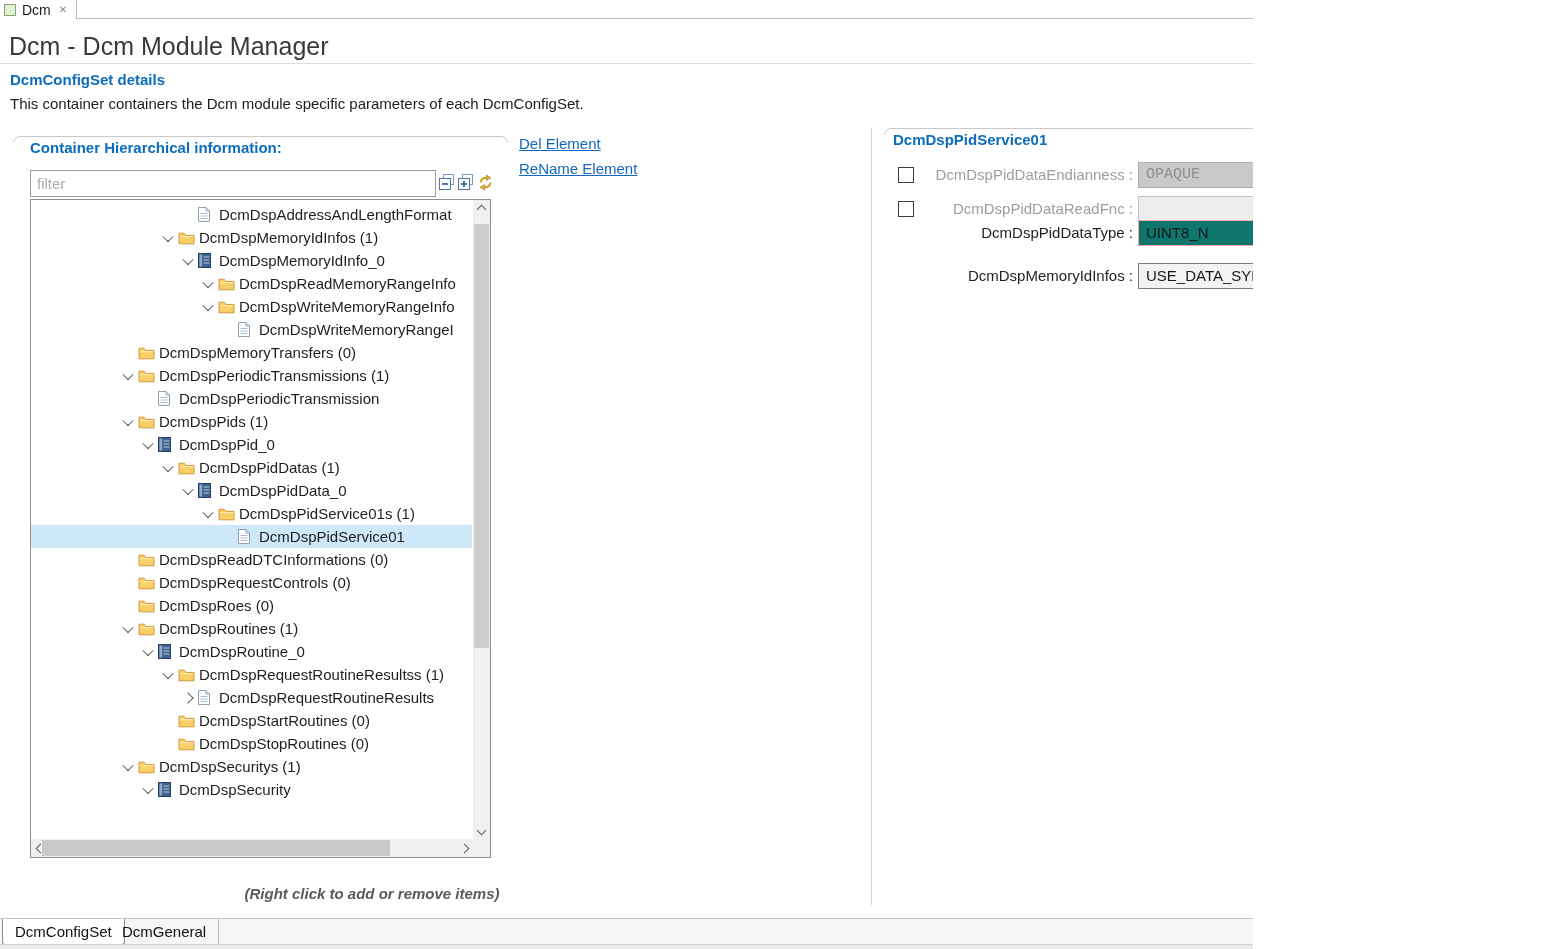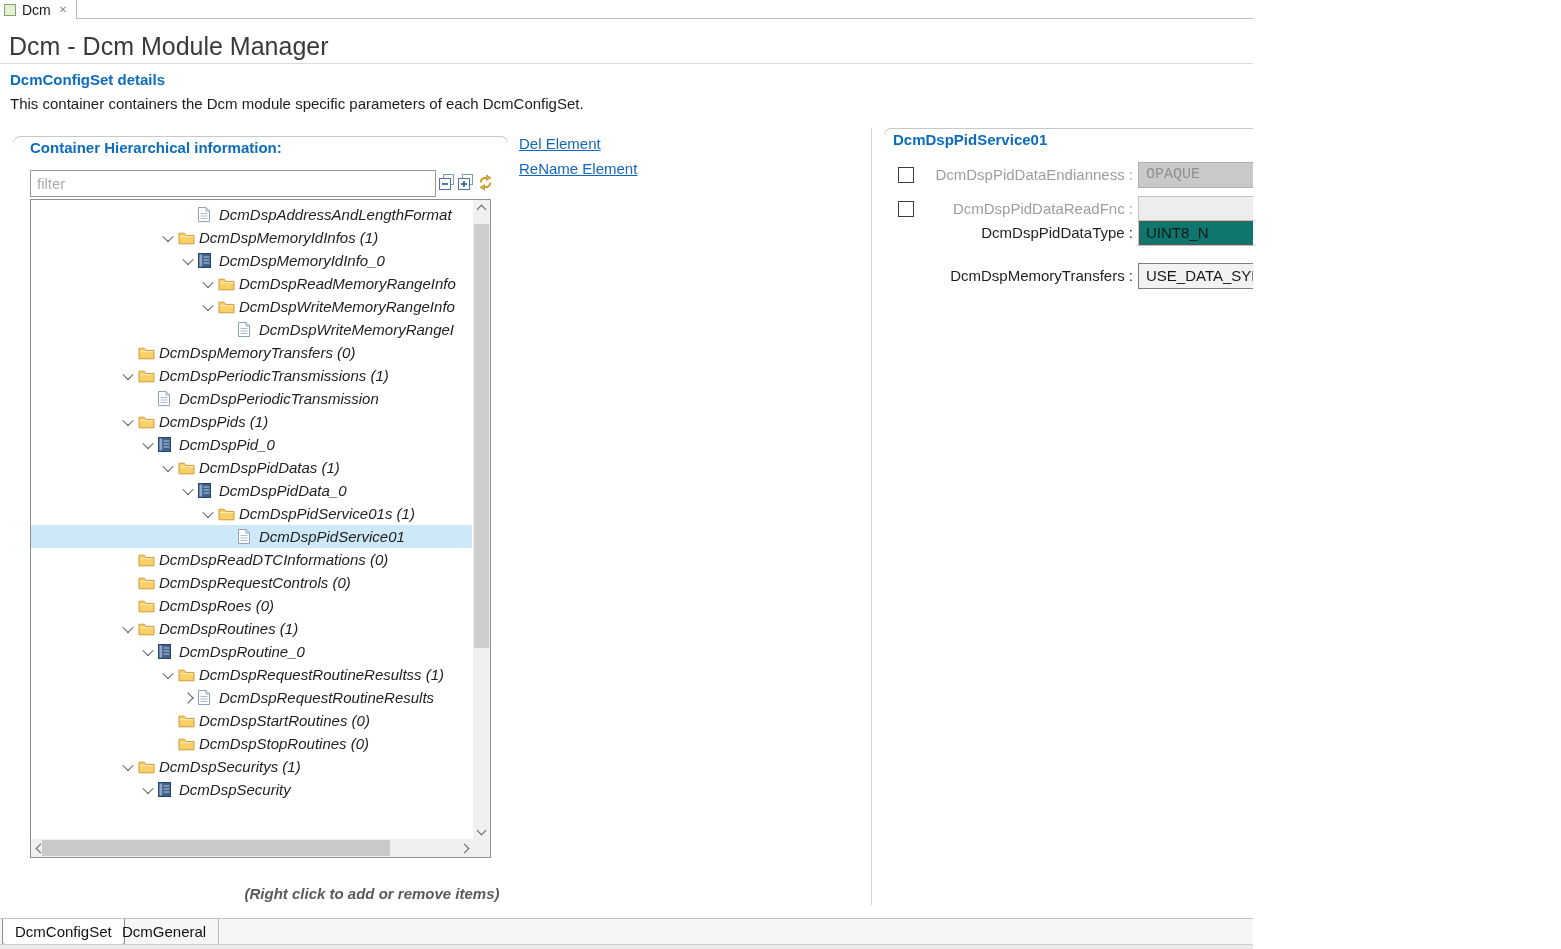--- a/index.html
+++ b/index.html
@@ -38,21 +38,21 @@
   .filter::placeholder { color:#ababab; }
   .toolico { position:absolute; top:174px; width:17px; height:17px; cursor:pointer; }
 
   
   .link { position:absolute; left:519px; font-size:15px; color:#1366c0; text-decoration:underline; cursor:pointer; }
 
   
   .tree { position:absolute; left:30px; top:199px; width:459px; height:657px; border:1px solid #8f8f8f;
           background:#fff; overflow:hidden; }
   .rows { position:absolute; left:0; top:3px; width:441px; height:636px; overflow:hidden; }
-  .trow { height:23px; line-height:23px; display:flex; align-items:center; white-space:nowrap; cursor:default;font-style:italic; }
+  .trow { height:23px; line-height:23px; display:flex; align-items:center; white-space:nowrap; cursor:default; }
   .trow.sel { background:#cde8f8; }
   .trow .ind { flex:none; height:1px; }
   .trow .exp { flex:none; width:20px; display:flex; justify-content:center; align-items:center; }
   .chev { width:7px; height:7px; border-right:1.6px solid #5a5a5a; border-bottom:1.6px solid #5a5a5a; }
   .chev.open { transform:rotate(45deg) translate(-1px,-1px); }
   .chev.closed { transform:rotate(-45deg); }
   .trow .ticon { flex:none; width:19px; display:flex; align-items:center; }
   .trow .tlbl { font-size:15px; color:#1e1e1e; padding-left:2px; }
 
   
@@ -578,21 +578,21 @@
               <rect x="4.5" y="8.5" width="8" height="1.4" fill="#cd6b28"></rect>
             </svg>
           </div>
           <div class="fbtn b2">
             <svg width="13" height="13" viewBox="0 0 13 13">
               <path d="M5 1 h3 v4 h4 v3 h-4 v4 h-3 v-4 h-4 v-3 h4 z" fill="#8bc34a" stroke="#4a7d21"></path>
             </svg>
           </div>
         </div>
         <div class="frow" style="top: 135px;">
-          <span class="flabel">DcmDspMemoryTransfers :</span>
+          <span class="flabel">DcmDspMemoryIdInfos :</span>
           <div class="fselect">
             <span class="val">USE_DATA_SYNCH_FNC</span>
             <span class="selchev"></span>
           </div>
           <div class="fbtn b1">
             <svg width="13" height="11" viewBox="0 0 13 11">
               <rect x="0" y="0" width="3" height="2.2" fill="#9c4a0f"></rect>
               <rect x="4.5" y="0.5" width="8" height="1.4" fill="#cd6b28"></rect>
               <rect x="0" y="4" width="3" height="2.2" fill="#9c4a0f"></rect>
               <rect x="4.5" y="4.5" width="8" height="1.4" fill="#cd6b28"></rect>

